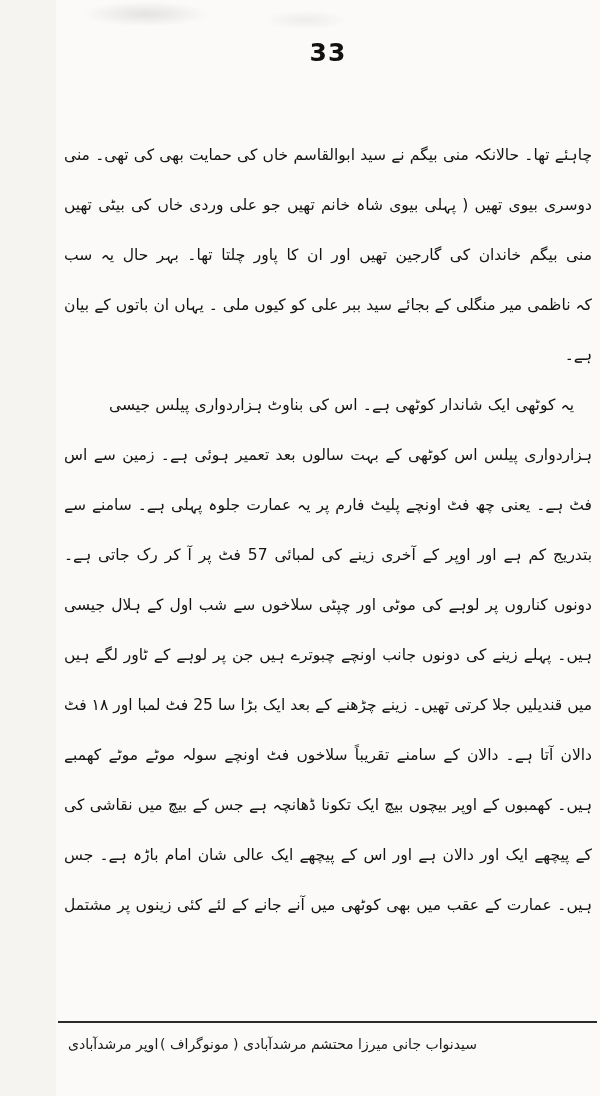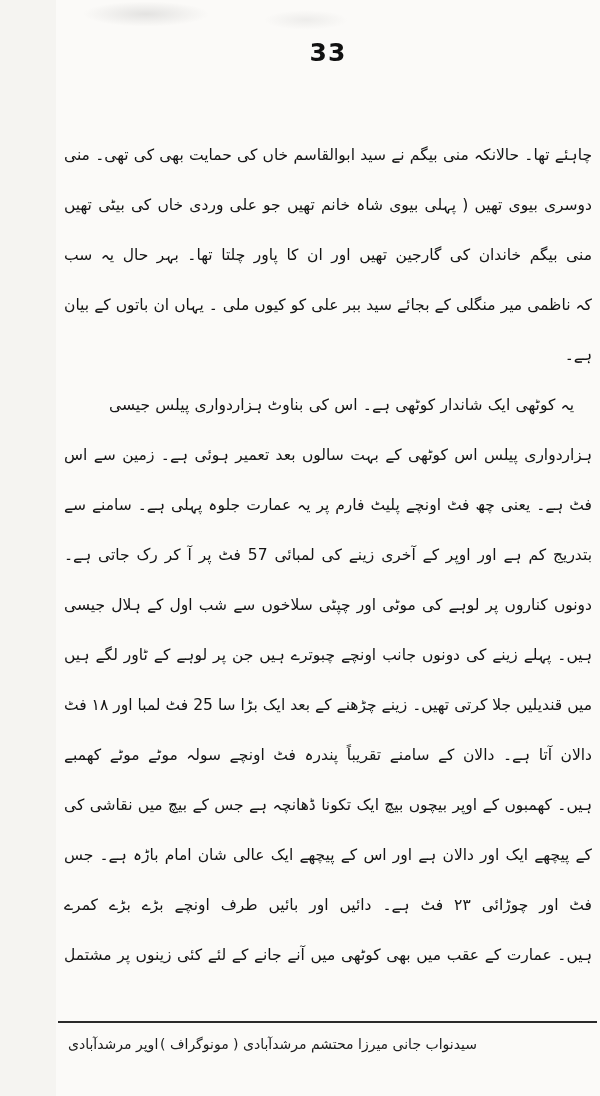--- a/index.html
+++ b/index.html
@@ -106,24 +106,23 @@
     <div class="line">منی بیگم خاندان کی گارجین تھیں اور ان کا پاور چلتا تھا۔ بہر حال یہ سب سیاست کی باتیں ہیں</div>
     <div class="line">کہ ناظمی میر منگلی کے بجائے سید ببر علی کو کیوں ملی ۔ یہاں ان باتوں کے بیان کا محل نہیں</div>
     <div class="line para-end">ہے۔</div>
     <div class="line indent">یہ کوٹھی ایک شاندار کوٹھی ہے۔ اس کی بناوٹ ہزاردواری پیلس جیسی ہے۔ حالانکہ</div>
     <div class="line">ہزاردواری پیلس اس کوٹھی کے بہت سالوں بعد تعمیر ہوئی ہے۔ زمین سے اس کی اونچائی چھ</div>
     <div class="line">فٹ ہے۔ یعنی چھ فٹ اونچے پلیٹ فارم پر یہ عمارت جلوہ پہلی ہے۔ سامنے سے کالے پتھر</div>
     <div class="line">بتدریج کم ہے اور اوپر کے آخری زینے کی لمبائی 57 فٹ پر آ کر رک جاتی ہے۔ سیڑھیوں کے</div>
     <div class="line">دونوں کناروں پر لوہے کی موٹی اور چپٹی سلاخوں سے شب اول کے ہلال جیسی ریلنگ بنی ہوئی</div>
     <div class="line">ہیں۔ پہلے زینے کی دونوں جانب اونچے چبوترے ہیں جن پر لوہے کے ٹاور لگے ہیں جن</div>
     <div class="line">میں قندیلیں جلا کرتی تھیں۔ زینے چڑھنے کے بعد ایک بڑا سا 25 فٹ لمبا اور ۱۸ فٹ چوڑا</div>
-    <div class="line">دالان آتا ہے۔ دالان کے سامنے تقریباً پندرہ فٹ اونچے سولہ موٹے موٹے کھمبے</div>
+    <div class="line">دالان آتا ہے۔ دالان کے سامنے تقریباً سلاخوں فٹ اونچے سولہ موٹے موٹے کھمبے</div>
     <div class="line">ہیں۔ کھمبوں کے اوپر بیچوں بیچ ایک تکونا ڈھانچہ ہے جس کے بیچ میں نقاشی کی ہوئی ہے۔ کھمبوں</div>
     <div class="line">کے پیچھے ایک اور دالان ہے اور اس کے پیچھے ایک عالی شان امام باڑہ ہے۔ جس کی لمبائی ۳۷</div>
-    <div class="line">فٹ اور چوڑائی ۲۳ فٹ ہے۔ دائیں اور بائیں طرف اونچے بڑے بڑے کمرے</div>
     <div class="line">ہیں۔ عمارت کے عقب میں بھی کوٹھی میں آنے جانے کے لئے کئی زینوں پر مشتمل ایک اور در</div>
   </div>
 
   <div class="footnote-rule"></div>
 
   <div class="footnote">
     <div class="footnote-reference">سیدنواب جانی میرزا محتشم مرشدآبادی ( مونوگراف )</div>
     <div class="footnote-author">اوپر مرشدآبادی</div>
   </div>
 

